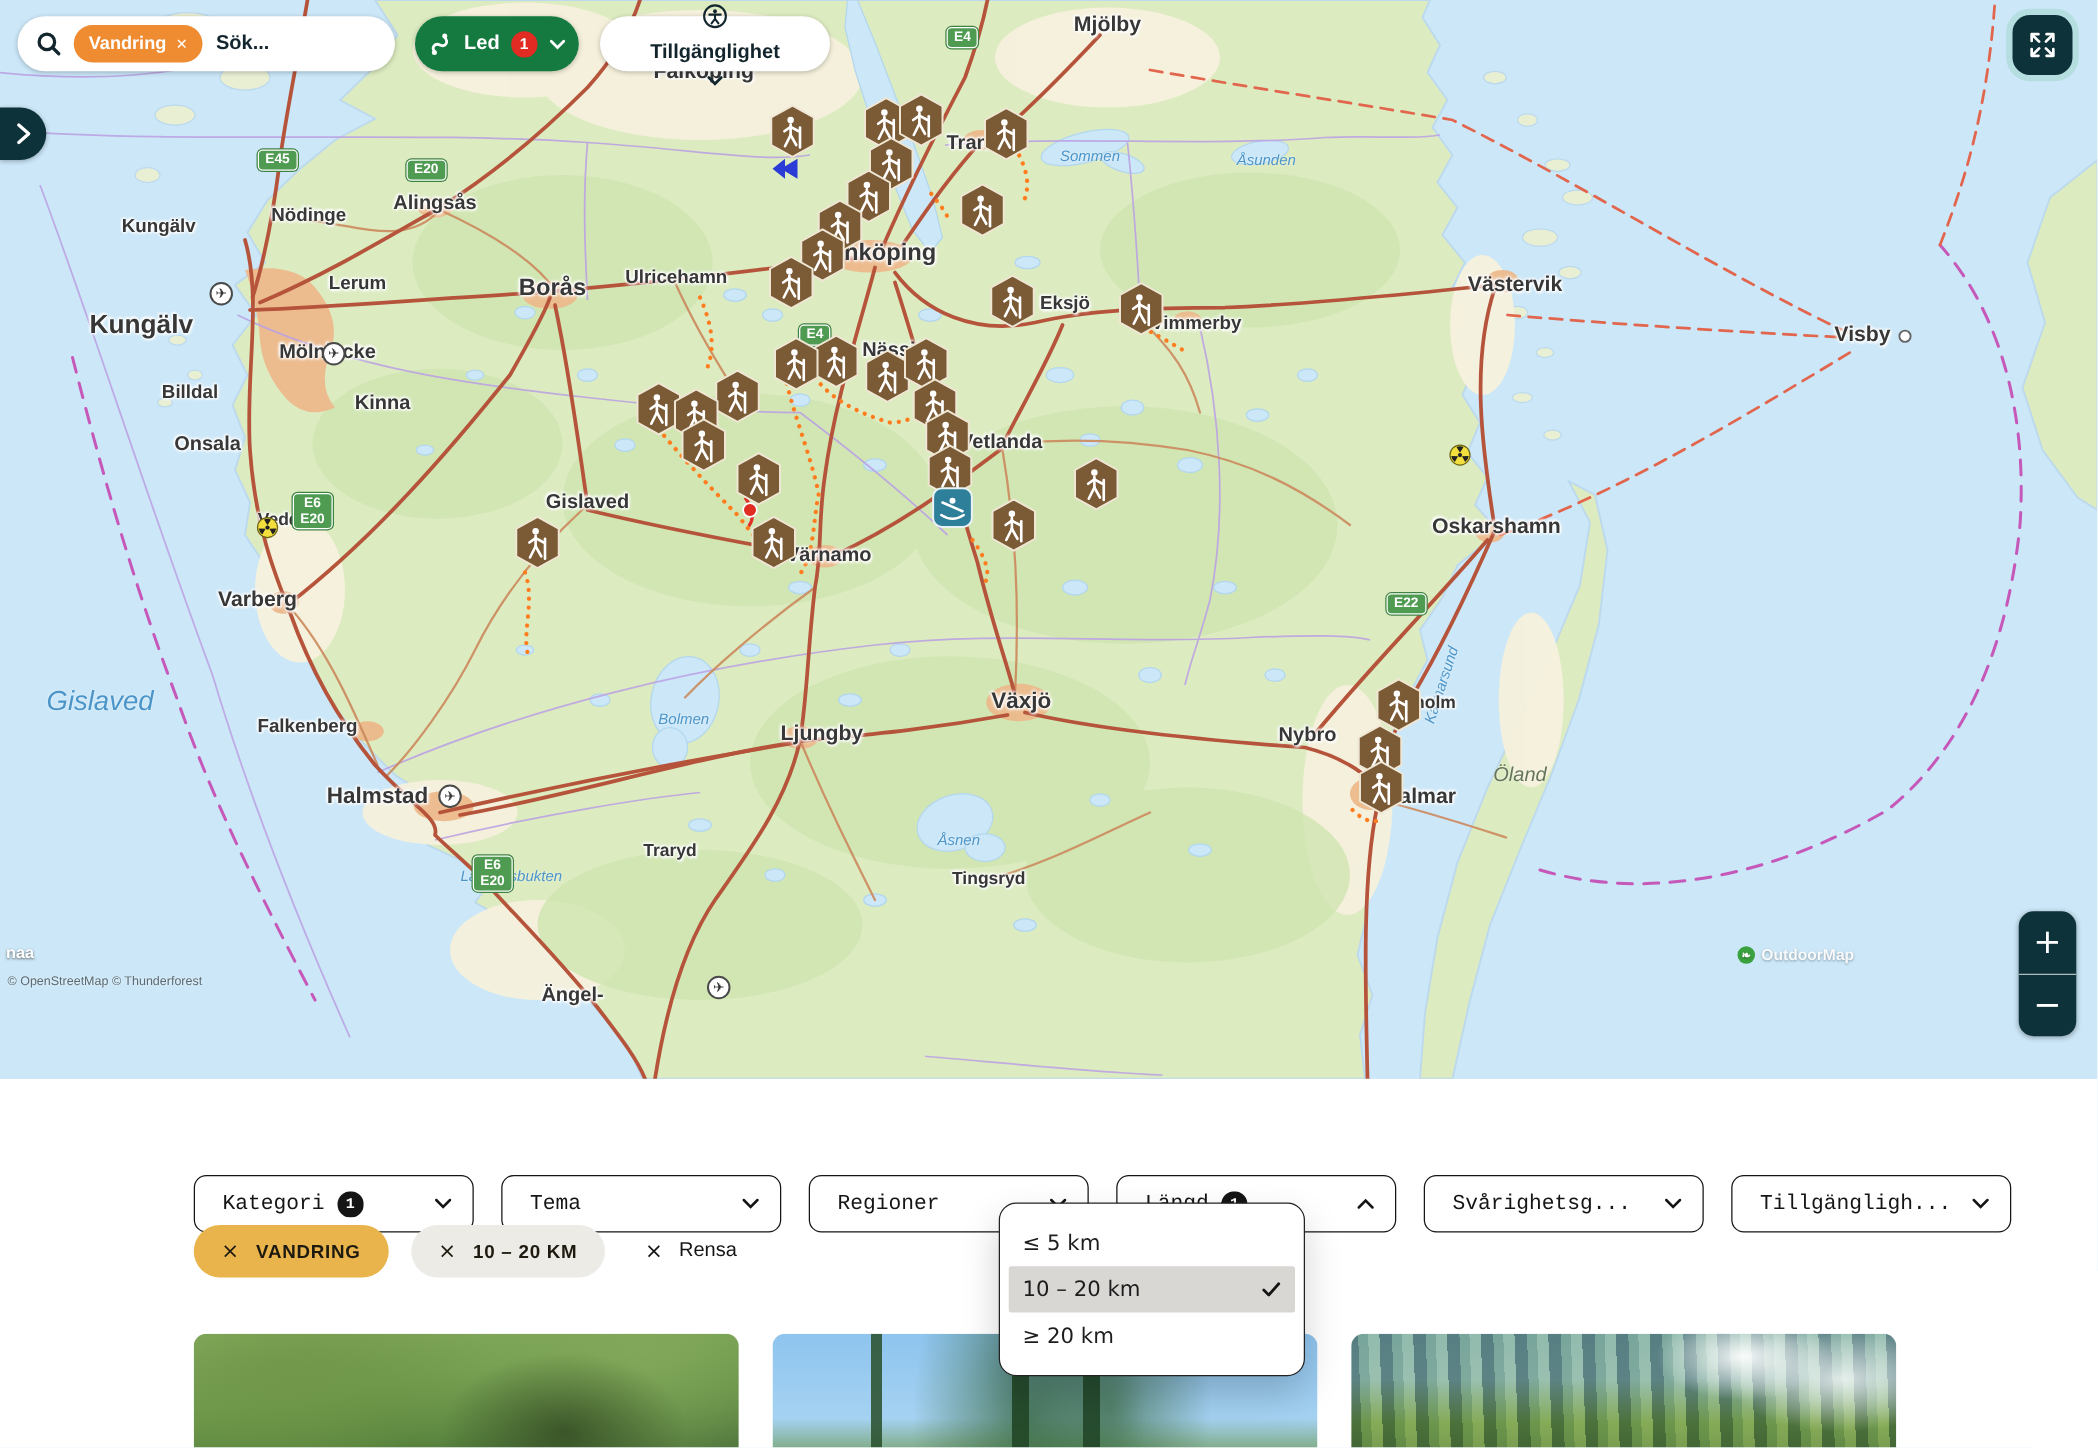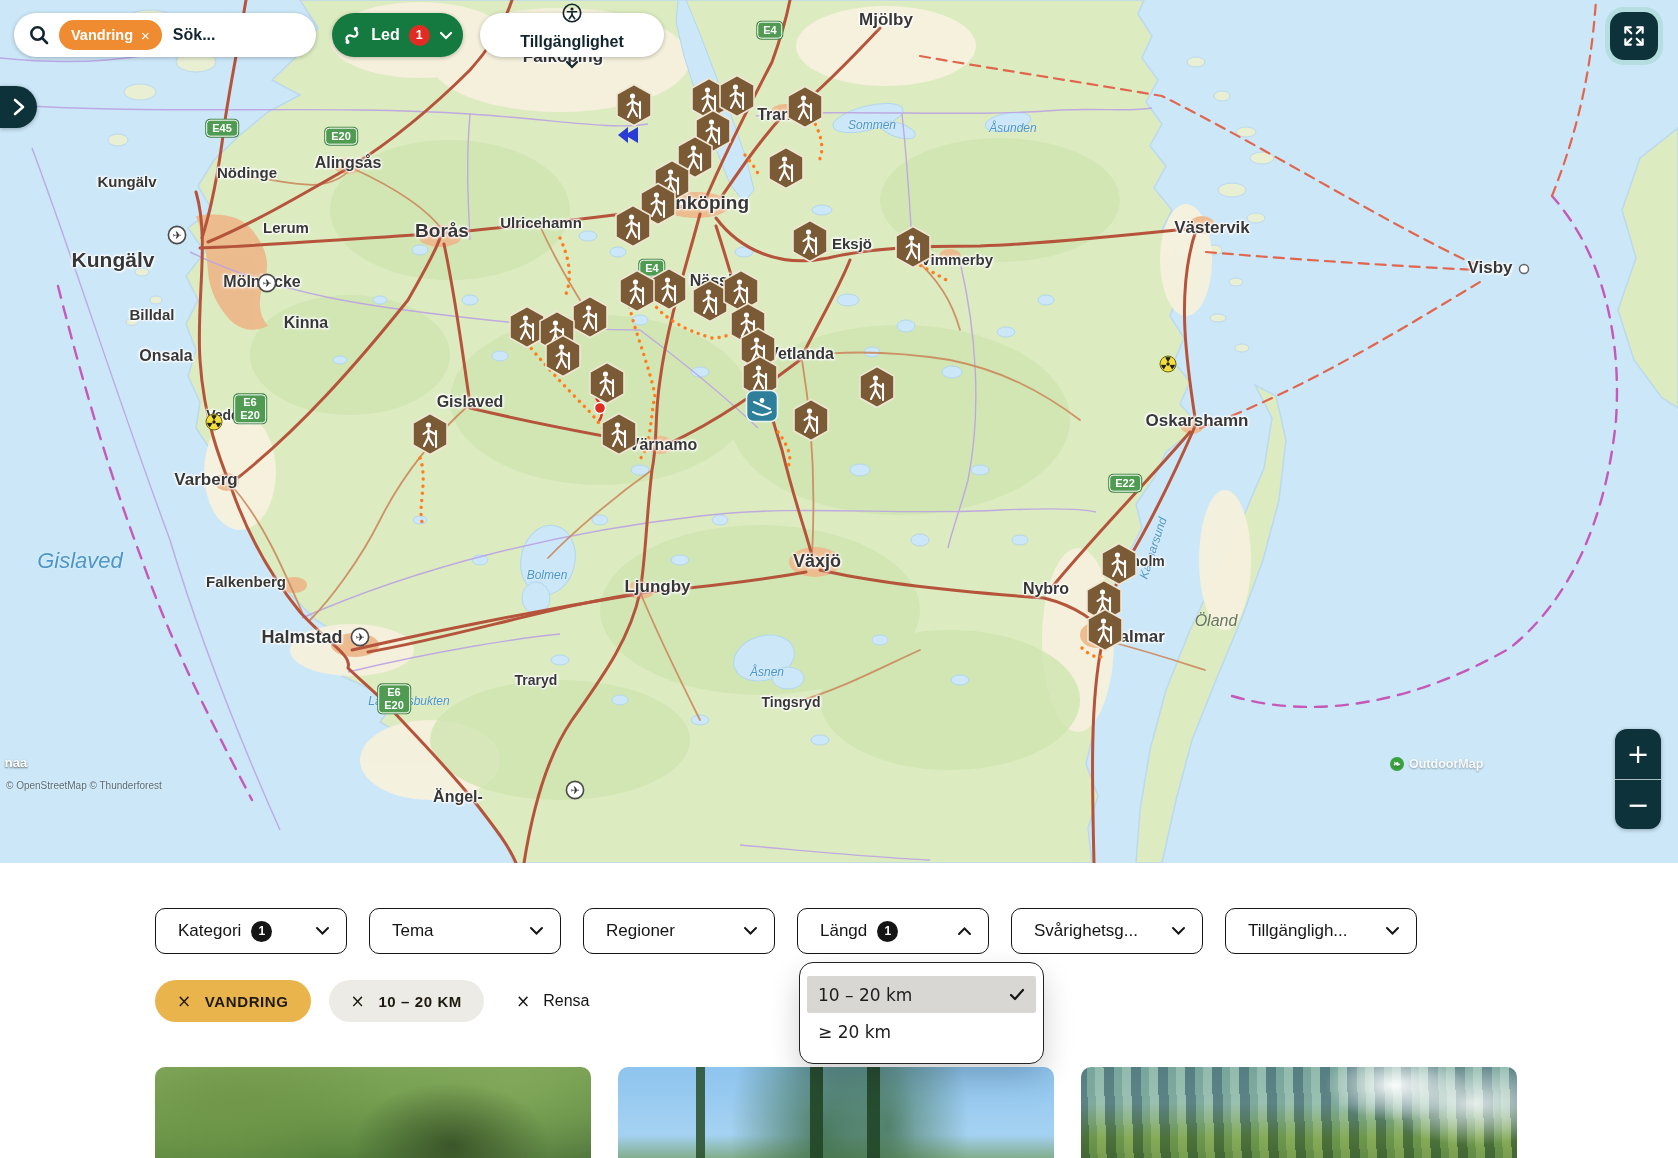--- a/index.html
+++ b/index.html
@@ -56,23 +56,23 @@
                 background:#0e3239;cursor:pointer;z-index:20;display:flex;align-items:center;justify-content:center;
                 box-shadow:0 1px 4px rgba(0,0,0,.3);}
   .zoomctl{position:absolute;left:1615px;top:729px;width:46px;height:100px;background:#0e3239;border-radius:12px;
            z-index:20;display:flex;flex-direction:column;box-shadow:0 1px 4px rgba(0,0,0,.3);overflow:hidden;}
   .zoomctl button{flex:1;border:none;background:transparent;color:#fff;font-size:27px;font-weight:400;cursor:pointer;
                   font-family:"DejaVu Sans",sans-serif;line-height:1;}
   .zoomctl .divider{height:1px;background:rgba(225,238,235,.75);}
 
   
   .filters-row{position:absolute;left:155px;top:908px;display:flex;gap:22px;z-index:5;}
-  .filter-btn{width:192px;height:46px;border:1.7px solid #151515;border-radius:10px;background:#fff;display:flex;
+  .filter-btn{width:224px;height:46px;border:1.7px solid #151515;border-radius:10px;background:#fff;display:flex;
               align-items:center;justify-content:space-between;padding:0 16px 0 22px;box-sizing:border-box;
-              font-family:Liberation Sans, sans-serif;font-size:17px;color:#151515;cursor:pointer;}
+              font-family:Liberation Mono, monospace;font-size:17px;color:#151515;cursor:pointer;margin-top:32px;}
   .fb-left{display:flex;align-items:center;gap:10px;white-space:nowrap;overflow:hidden;}
   .badge-dark{min-width:21px;height:21px;border-radius:50%;background:#151515;color:#fff;font-size:12px;font-weight:700;
               display:inline-flex;align-items:center;justify-content:center;flex:0 0 auto;}
   .chev{display:inline-flex;transition:none;}
   .filter-btn.expanded .chev{transform:rotate(180deg);}
 
   .chips-row{position:absolute;left:155px;top:980px;display:flex;align-items:center;gap:18px;z-index:5;}
   .chip{height:42px;border-radius:21px;display:inline-flex;align-items:center;gap:13px;padding:0 22px;
         font-size:15px;font-weight:600;letter-spacing:.6px;color:#1e1a10;cursor:pointer;white-space:nowrap;}
   .chip.amber{background:#eab44d;}
@@ -1052,20 +1052,28 @@
 
   <div>
 
   <div class="card photo-1" style="position: absolute; left: 155px;"></div>
       <div class="card photo-2" style="position: absolute; left: 618px;"></div>
       <div class="card photo-3" style="position: absolute; left: 1081px;"></div>
     </div>
 
   <div class="dropdown">
 
+  <div class="option">
+        <span>≤ 5 km</span>
+        <span class="check">
+          <svg width="16" height="13" viewBox="0 0 16 13" fill="none" stroke="#151515" stroke-width="2.2" stroke-linecap="round" stroke-linejoin="round">
+            <path d="M2,7 L6,11 L14,2"></path>
+          </svg>
+        </span>
+      </div>
       <div class="option selected">
         <span>10 – 20 km</span>
         <span class="check">
           <svg width="16" height="13" viewBox="0 0 16 13" fill="none" stroke="#151515" stroke-width="2.2" stroke-linecap="round" stroke-linejoin="round">
             <path d="M2,7 L6,11 L14,2"></path>
           </svg>
         </span>
       </div>
       <div class="option">
         <span>≥ 20 km</span>

